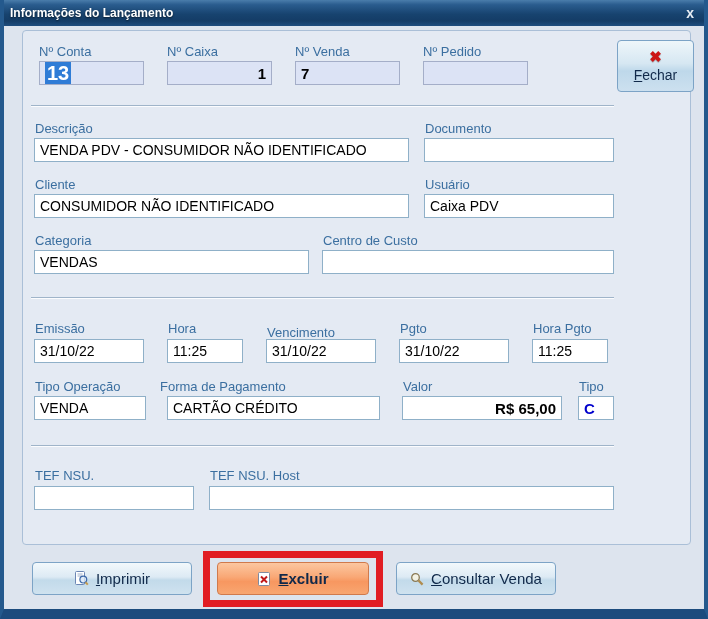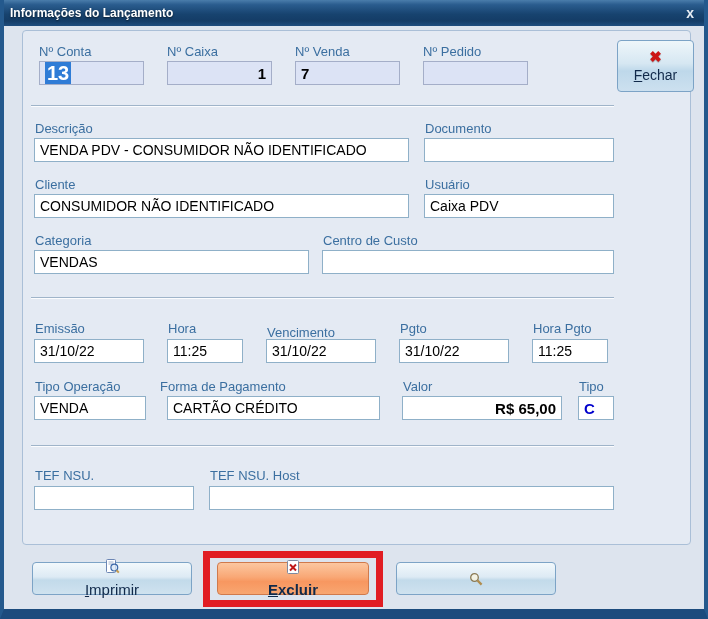--- a/index.html
+++ b/index.html
@@ -16,21 +16,21 @@
   .fld{position:absolute;height:24px;box-sizing:border-box;background:#ffffff;border:1px solid #8fb0c8;
        display:flex;align-items:center;padding:0 5px;font-size:14px;color:#000;white-space:nowrap;overflow:hidden;}
   .fld.blue{background:#dce3f5;border:1px solid #a4aec8;}
   .fld.bold{font-weight:bold;font-size:15px;}
   .fld.right{justify-content:flex-end;}
   .sel{background:#2f7cd6;color:#ffffff;font-weight:bold;font-size:20px;padding:0 2px;}
   .sep{position:absolute;height:0;border-top:1px solid #9fb4c9;border-bottom:1px solid #fbfcfe;}
   .btn{position:absolute;box-sizing:border-box;border:1px solid #7ca3c6;border-radius:4px;
        background:linear-gradient(180deg,#f2f8fb 0%,#ddeaf4 45%,#c2daea 55%,#cfe2ef 100%);
        color:#10294a;font-family:"Liberation Sans",sans-serif;font-size:15px;
-       display:flex;align-items:center;justify-content:center;gap:7px;cursor:pointer;flex-direction:column;}
+       display:flex;align-items:center;justify-content:center;gap:7px;cursor:pointer;}
   .btn.fechar{flex-direction:column;gap:3px;font-size:14px;
        background:linear-gradient(180deg,#eef6fa 0%,#d6e7f2 45%,#bed8ea 60%,#cce0ef 100%);}
   .btn.excluir{background:linear-gradient(180deg,#fcc7a0 0%,#f9a876 45%,#f79760 60%,#f8a671 100%);
        border:1px solid #d07a4c;font-weight:bold;}
   .xglyph{color:#cc1414;font-weight:bold;font-size:15px;line-height:1;text-shadow:0 1px 1px rgba(0,0,0,.25);}
   .annotation{position:absolute;box-sizing:border-box;border:7px solid #e11d23;background:transparent;}
   .icon{display:inline-flex;align-items:center;justify-content:center;}
   u{text-decoration:underline;}
 </style>
 </head>
@@ -147,15 +147,16 @@
     <span><u>E</u>xcluir</span>
   </button>
 
   <button class="btn" style="left:392px;top:562px;width:160px;height:33px">
     <span class="icon">
       <svg width="14" height="14" viewBox="0 0 14 14">
           <circle cx="5.5" cy="5.5" r="3.8" fill="#f7f3e2" fill-opacity="0.85" stroke="#8a7a55" stroke-width="1.3"></circle>
           <line x1="8.4" y1="8.4" x2="12.6" y2="12.6" stroke="#b08c4f" stroke-width="2.2"></line>
         </svg>
     </span>
+    <span><u>C</u>onsultar Venda</span>
   </button>
 
 </div>
 
 </body></html>

